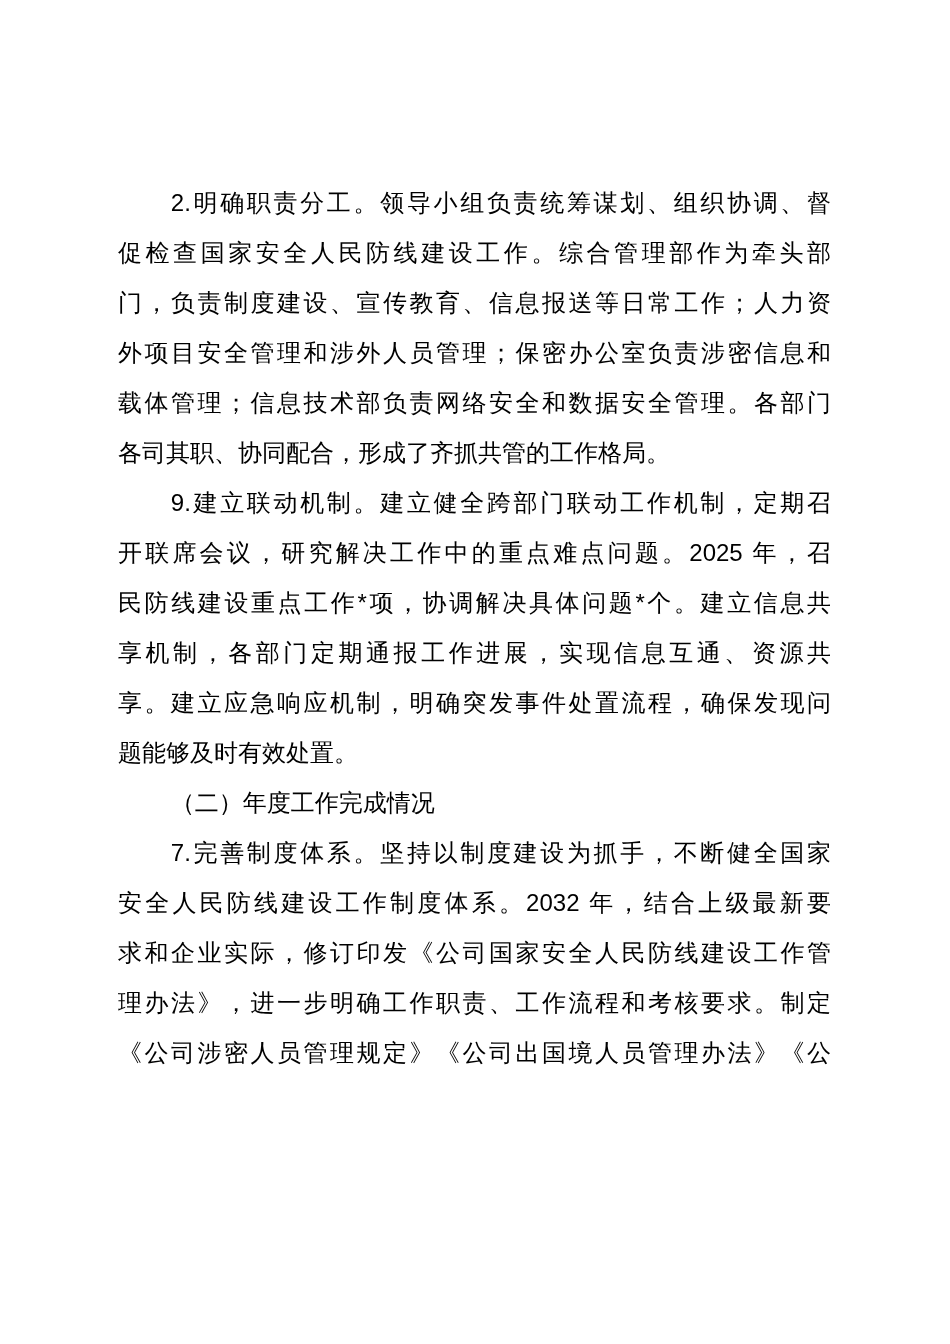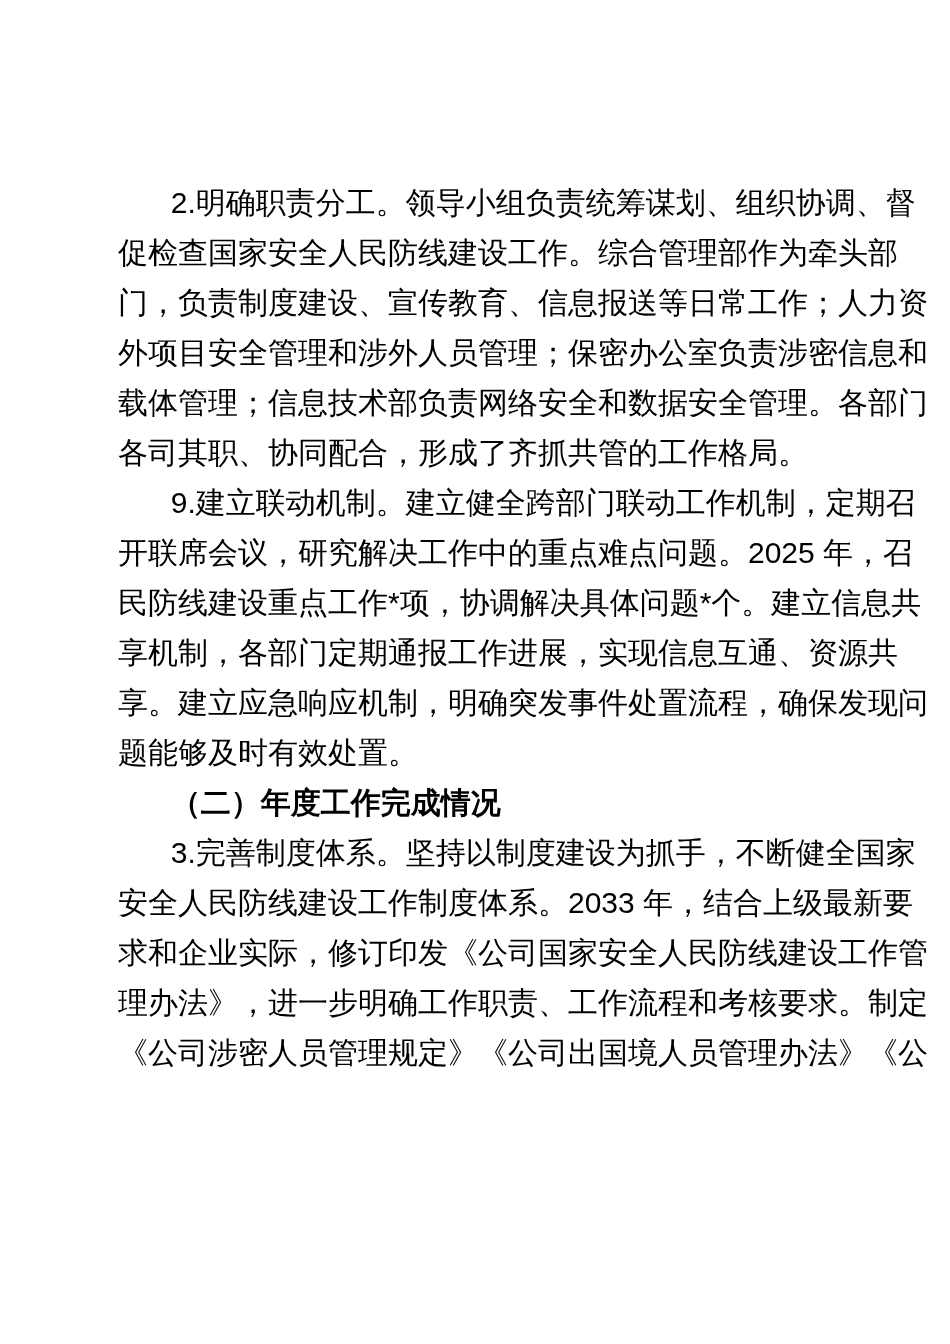--- a/index.html
+++ b/index.html
@@ -18,39 +18,39 @@
     width: 950px;
     height: 1344px;
     background: #ffffff;
   }
   .text-block {
     position: absolute;
     left: 118px;
     top: 178px;
     width: 713px;
     color: #000000;
-    font-size: 30px;
+    font-size: 24px;
   }
   .line {
     height: 50px;
     line-height: 50px;
     white-space: nowrap;
     text-align: justify;
     text-align-last: left;
     letter-spacing: 0;
     font-weight: 400;
   }
   .line.fill {
     text-align-last: justify;
   }
   .line.indent {
     text-indent: 52.8px; 
   }
   .line.heading {
-    font-weight: 700;
+    font-weight: 400;
     text-align-last: left;
   }
 </style>
 </head>
 <body>
 
 <div class="page">
   <div class="text-block">
       <div class="line fill indent">2.明确职责分工。领导小组负责统筹谋划、组织协调、督</div>
       <div class="line fill">促检查国家安全人民防线建设工作。综合管理部作为牵头部</div>
@@ -58,19 +58,19 @@
       <div class="line fill">外项目安全管理和涉外人员管理；保密办公室负责涉密信息和</div>
       <div class="line fill">载体管理；信息技术部负责网络安全和数据安全管理。各部门</div>
       <div class="line">各司其职、协同配合，形成了齐抓共管的工作格局。</div>
       <div class="line fill indent">9.建立联动机制。建立健全跨部门联动工作机制，定期召</div>
       <div class="line fill">开联席会议，研究解决工作中的重点难点问题。2025 年，召</div>
       <div class="line fill">民防线建设重点工作*项，协调解决具体问题*个。建立信息共</div>
       <div class="line fill">享机制，各部门定期通报工作进展，实现信息互通、资源共</div>
       <div class="line fill">享。建立应急响应机制，明确突发事件处置流程，确保发现问</div>
       <div class="line">题能够及时有效处置。</div>
       <div class="line indent heading">（二）年度工作完成情况</div>
-      <div class="line fill indent">3.完善制度体系。坚持以制度建设为抓手，不断健全国家</div>
-      <div class="line fill">安全人民防线建设工作制度体系。2033 年，结合上级最新要</div>
+      <div class="line fill indent">7.完善制度体系。坚持以制度建设为抓手，不断健全国家</div>
+      <div class="line fill">安全人民防线建设工作制度体系。2032 年，结合上级最新要</div>
       <div class="line fill">求和企业实际，修订印发《公司国家安全人民防线建设工作管</div>
       <div class="line fill">理办法》，进一步明确工作职责、工作流程和考核要求。制定</div>
       <div class="line fill">《公司涉密人员管理规定》《公司出国境人员管理办法》《公</div>
     </div>
 </div>
 
 </body></html>

